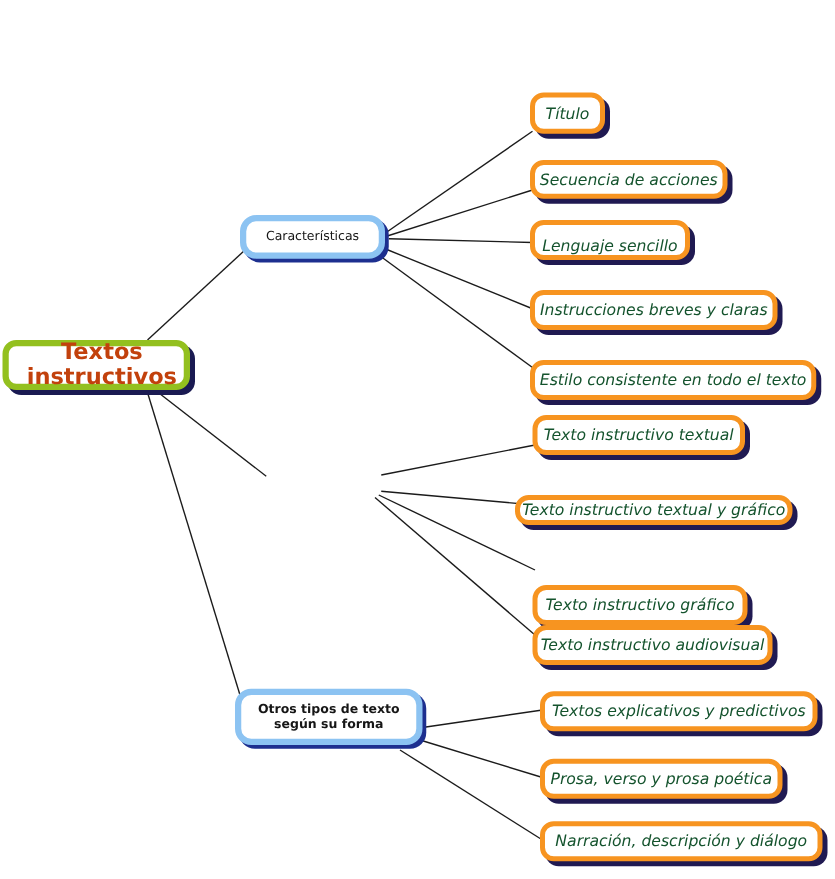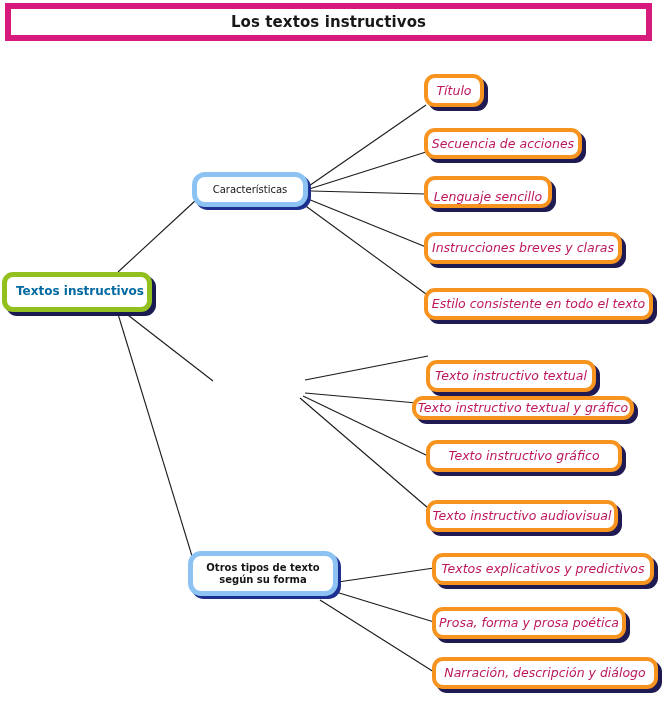--- a/index.html
+++ b/index.html
@@ -66,23 +66,23 @@
 
   
   .node.root {
     border: 5px solid #93c01f;
     border-radius: 11px;
     box-shadow: 4px 4px 0 0 #1a1a52;
     justify-content: flex-start;
     padding-left: 9px;
   }
   .node.root .node-text {
-    font-size: 12px;
+    font-size: 18px;
     font-weight: bold;
-    color: #0369a1;
+    color: #c2410c;
   }
 
   
   .node.branch {
     border: 5px solid #8cc3f2;
     border-radius: 13px;
     box-shadow: 3px 3px 0 0 #1d2f8f;
     justify-content: center;
   }
   .node.branch .node-text {
@@ -94,32 +94,29 @@
   
   .node.leaf {
     border: 4px solid #f79420;
     border-radius: 11px;
     box-shadow: 4px 4px 0 0 #201a52;
     justify-content: center;
   }
   .node.leaf .node-text {
     font-size: 12.5px;
     font-style: italic;
-    color: #be185d;
+    color: #14532d;
     white-space: nowrap;
   }
 </style>
 </head>
 <body>
 
 <div id="canvas">
 
-  <div class="title-banner">
-    <span class="title-text">Los textos instructivos</span>
-  </div>
 
   <svg id="links" viewBox="0 0 668 703" xmlns="http://www.w3.org/2000/svg">
 
     <line x1="118" y1="272" x2="196" y2="200"></line>
     <line x1="124" y1="312" x2="213" y2="381"></line>
     <line x1="118" y1="314" x2="192" y2="556"></line>
 
     <line x1="306" y1="188" x2="426" y2="105"></line>
     <line x1="306" y1="190" x2="426" y2="152"></line>
     <line x1="311" y1="191" x2="426" y2="194"></line>
@@ -158,48 +155,48 @@
 
   <div class="node leaf" style="left:424px; top:232px; width:198px; height:32px;">
     <span class="node-text">Instrucciones breves y claras</span>
   </div>
 
   <div class="node leaf" style="left:424px; top:288px; width:229px; height:32px;">
     <span class="node-text">Estilo consistente en todo el texto</span>
   </div>
 
 
-  <div class="node leaf" style="left:426px; top:360px; width:170px; height:32px;">
+  <div class="node leaf" style="left:426px; top:332px; width:170px; height:32px;">
     <span class="node-text">Texto instructivo textual</span>
   </div>
 
   <div class="node leaf" style="left:412px; top:396px; width:222px; height:24px;">
     <span class="node-text">Texto instructivo textual y gráfico</span>
   </div>
 
-  <div class="node leaf" style="left:426px; top:440px; width:196px; height:32px;">
+  <div class="node leaf" style="left:426px; top:468px; width:172px; height:32px;">
     <span class="node-text">Texto instructivo gráfico</span>
   </div>
 
   <div class="node leaf" style="left:426px; top:500px; width:192px; height:32px;">
     <span class="node-text">Texto instructivo audiovisual</span>
   </div>
 
   <div class="node branch" style="left:188px; top:551px; width:150px; height:45px;font-weight:bold;">
     <span class="node-text">
       <span>Otros tipos de texto</span><br>
       <span>según su forma</span>
     </span>
   </div>
 
   <div class="node leaf" style="left:432px; top:553px; width:222px; height:32px;">
     <span class="node-text">Textos explicativos y predictivos</span>
   </div>
 
   <div class="node leaf" style="left:432px; top:607px; width:194px; height:32px;">
-    <span class="node-text">Prosa, forma y prosa poética</span>
+    <span class="node-text">Prosa, verso y prosa poética</span>
   </div>
 
   <div class="node leaf" style="left:432px; top:657px; width:226px; height:32px;">
     <span class="node-text">Narración, descripción y diálogo</span>
   </div>
 
 </div>
 
 </body></html>

